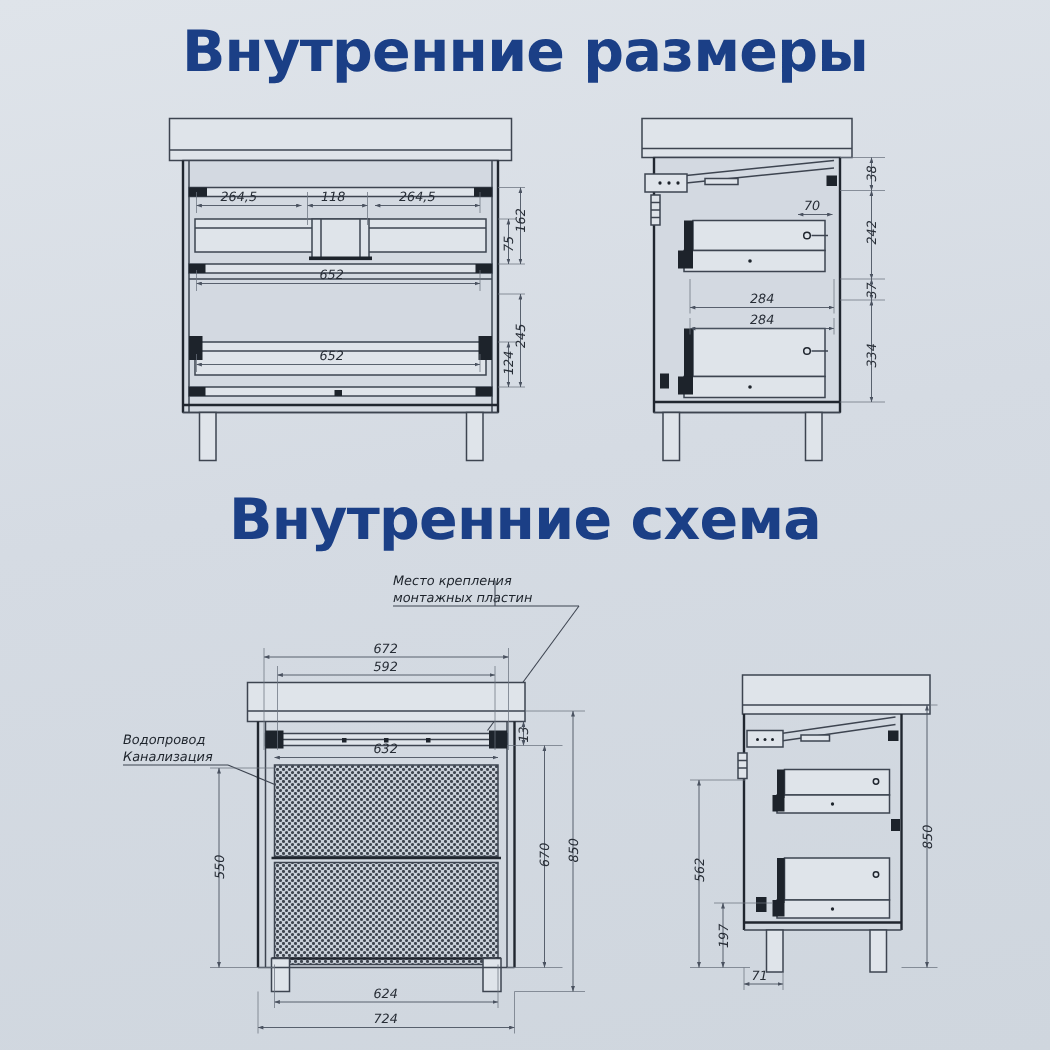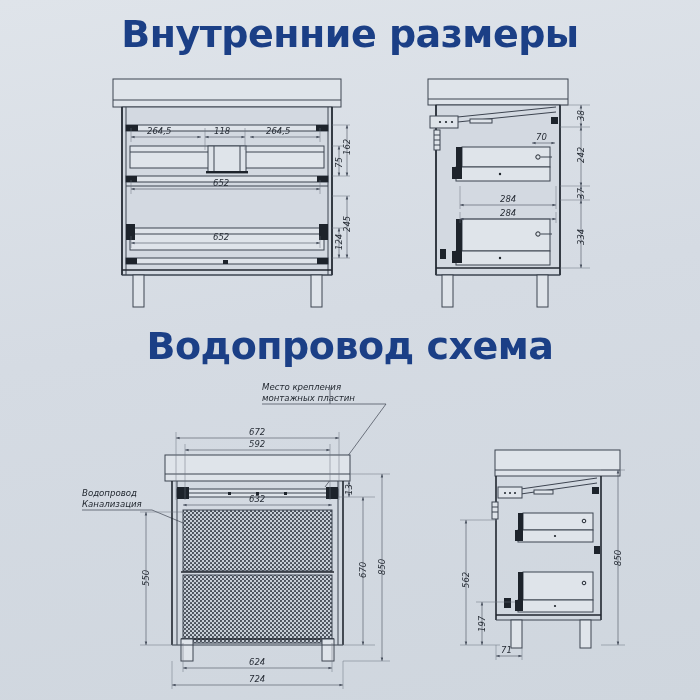--- a/index.html
+++ b/index.html
@@ -50,21 +50,21 @@
   }
   .hatch-rect { fill: url(#dots); stroke: #3d4450; stroke-width: 1; }
 </style>
 </head>
 <body>
 
 <div id="page">
 
   <div class="title" id="title-1">Внутренние размеры</div>
 
-  <div class="title" id="title-2">Водопровод схема</div>
+  <div class="title" id="title-2">Внутренние схема</div>
 
   <svg width="700" height="700">
     <defs>
       <pattern id="dots" width="4" height="4" patternUnits="userSpaceOnUse">
         <rect width="4" height="4" fill="#c9d0d9"></rect>
         <circle cx="1" cy="1" r="1.05" fill="#3f4650"></circle>
         <circle cx="3" cy="3" r="1.05" fill="#3f4650"></circle>
       </pattern>
       <marker id="ar" markerWidth="7" markerHeight="7" refX="6" refY="2.2" orient="auto">
         <path d="M0,0 L6,2.2 L0,4.4 z" fill="#4a5260"></path>

